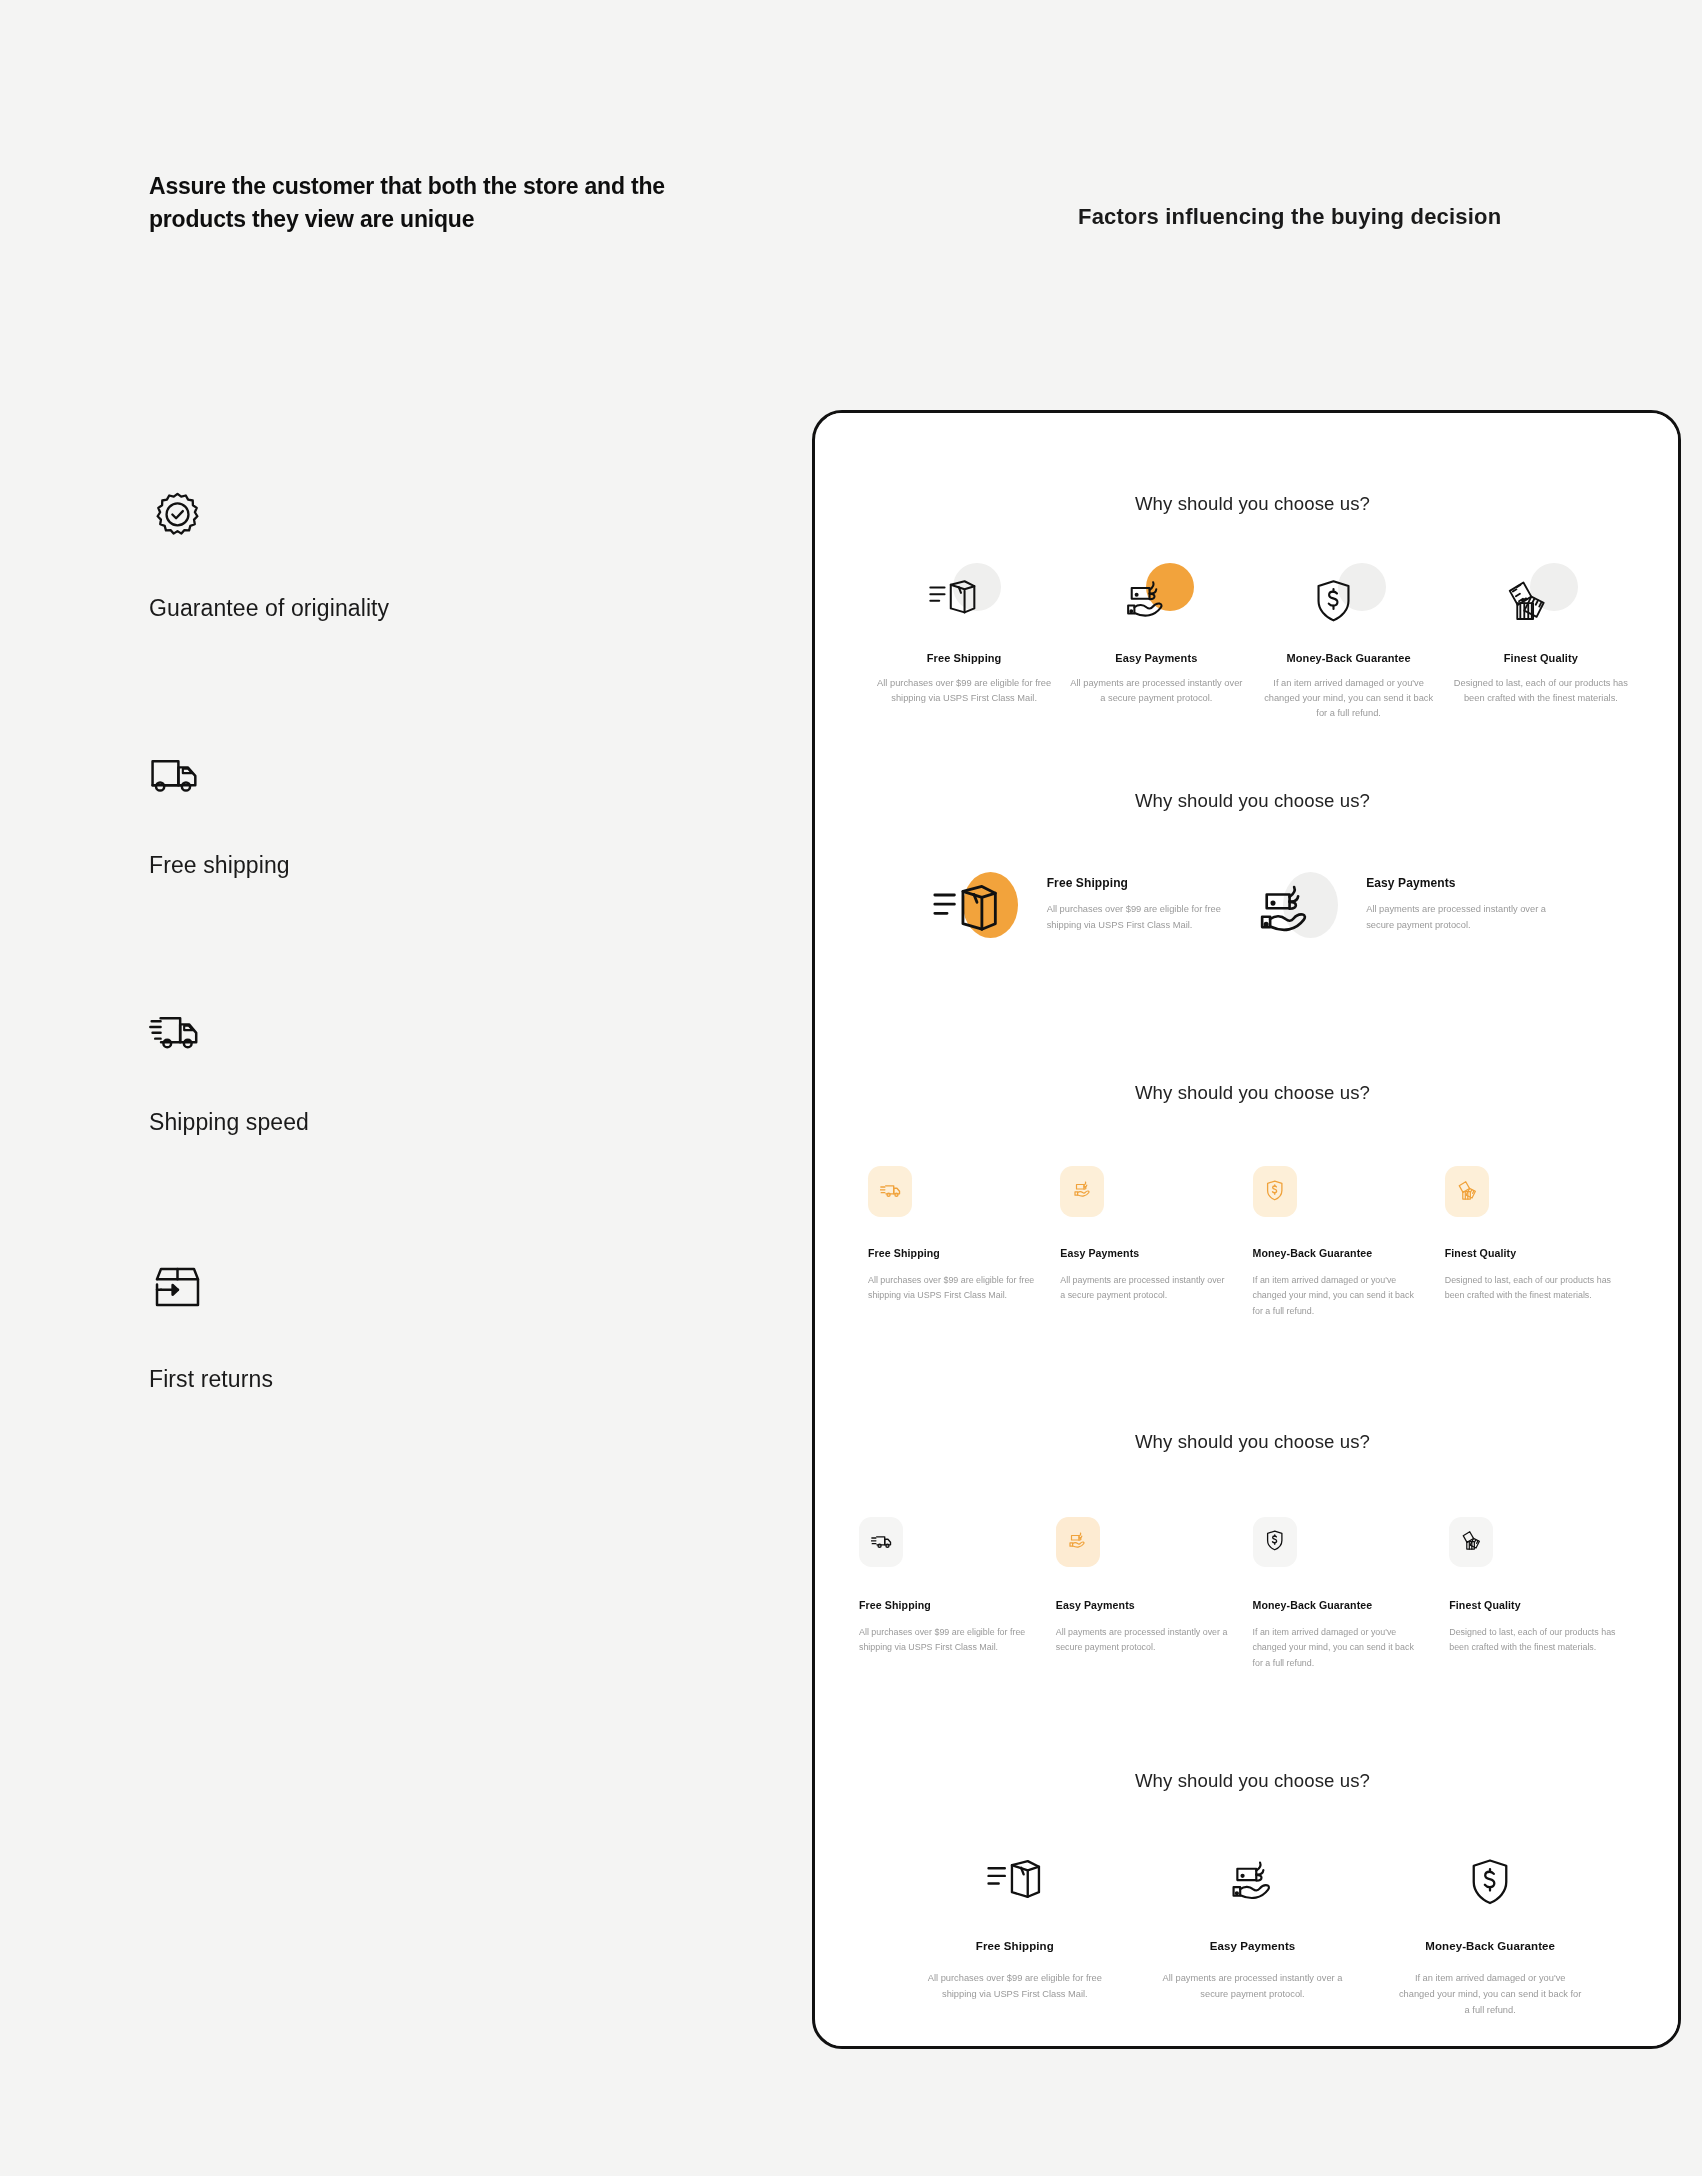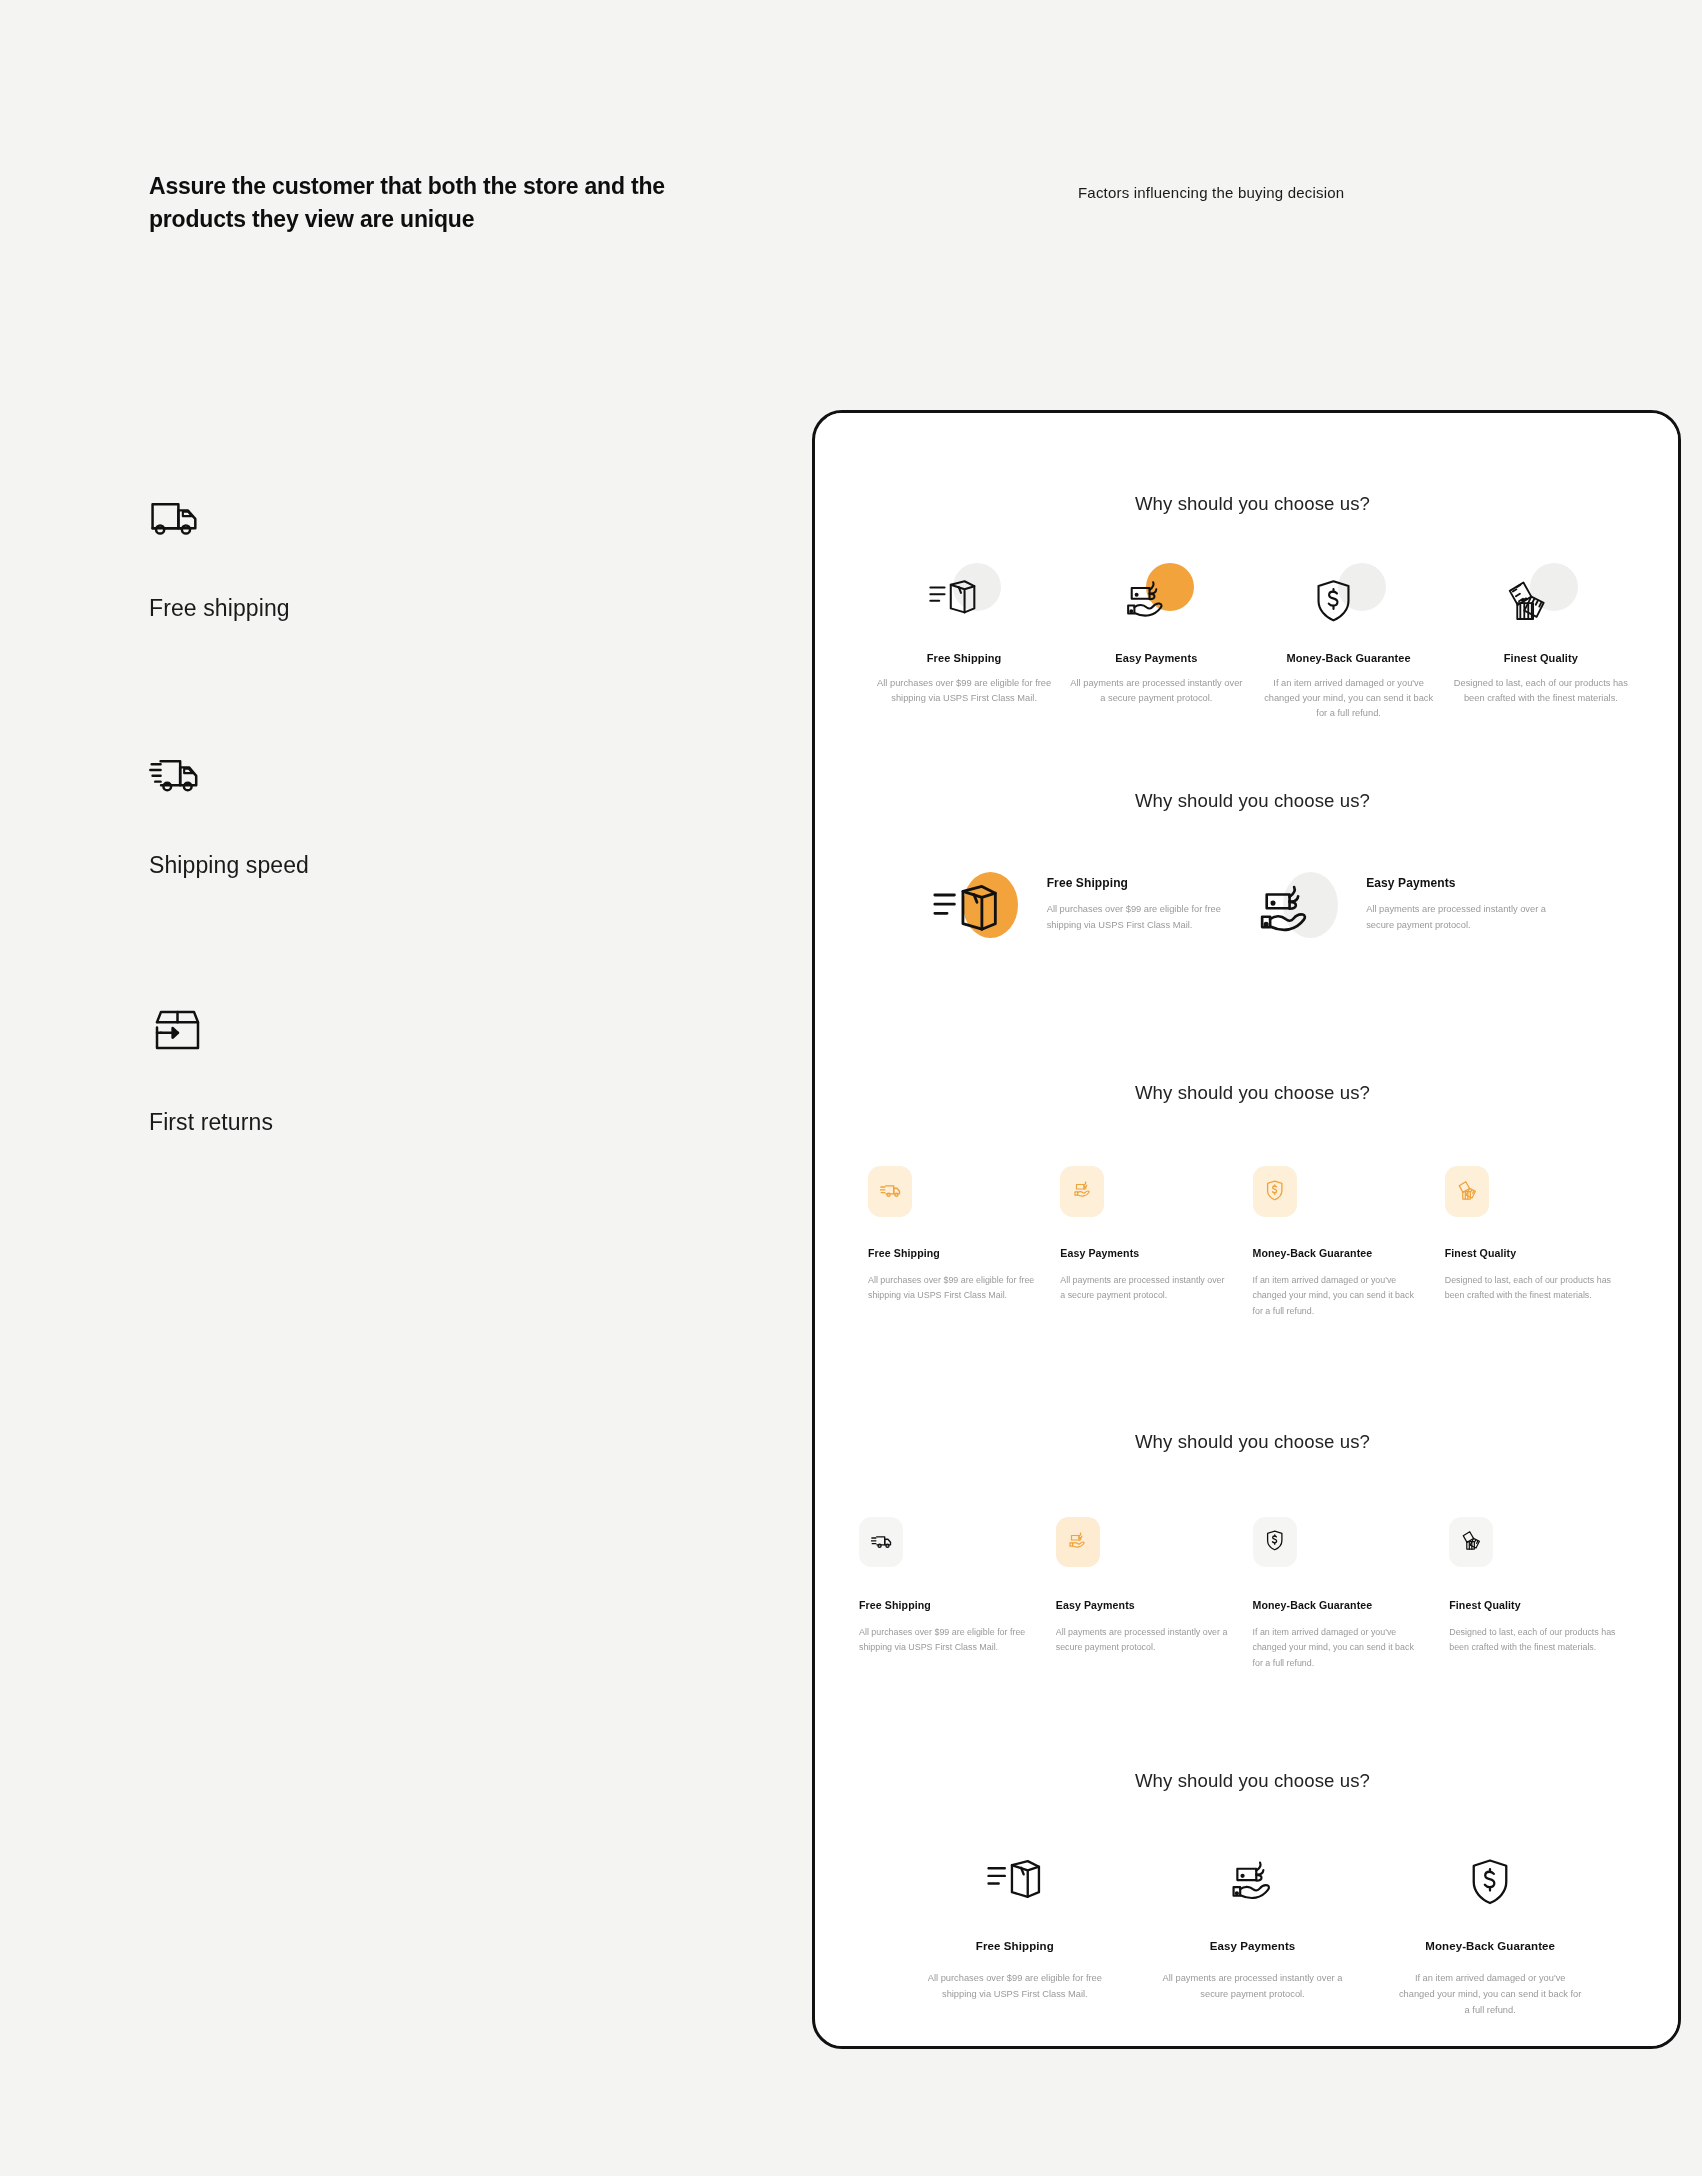--- a/index.html
+++ b/index.html
@@ -80,23 +80,23 @@
     font-weight: 300;
     line-height: 1.56;
     color: #1A1A1A;
     letter-spacing: 0.1px;
   }
 
   
   .right-head {
     position: absolute;
     left: 1078px;
-    top: 184px;
-    font-size: 15px;
-    font-weight: 400;
+    top: 204px;
+    font-size: 22px;
+    font-weight: 700;
     color: #1A1A1A;
     letter-spacing: 0.2px;
     white-space: nowrap;
   }
 
   
   .device {
     position: absolute;
     left: 812px;
     top: 410px;
@@ -205,20 +205,30 @@
 <body>
 
 <div class="page">
 
   <div class="left-col">
 
     <div class="lead-title">Assure the customer that both the store and the products they view are unique</div>
 
     <div class="feature-list">
 
+      <div class="feature-item">
+        <span class="feature-icon">
+          <svg width="57" height="57" viewBox="0 0 64 64" fill="none" stroke="#111" stroke-width="2.6" stroke-linecap="round" stroke-linejoin="round">
+            <path d="M32 5.5l4.2 3.1 5.1-1.3 2.6 4.6 5.2 1 .2 5.3 4.3 3-2.1 4.9 2.8 4.5-3.7 3.8.8 5.2-5 1.8-1.4 5.1-5.2-.4-3.4 4-4.4-2.8-4.4 2.8-3.4-4-5.2.4-1.4-5.1-5-1.8.8-5.2-3.7-3.8 2.8-4.5-2.1-4.9 4.3-3 .2-5.3 5.2-1 2.6-4.6 5.1 1.3z"></path>
+            <circle cx="32" cy="28.5" r="12.3"></circle>
+            <path d="M26.2 28.6l4.2 4.2 7.6-8"></path>
+          </svg>
+        </span>
+        <div class="feature-label">Guarantee of originality</div>
+      </div>
 
       <div class="feature-item">
         <span class="feature-icon">
           <svg width="57" height="57" viewBox="0 0 64 64" fill="none" stroke="#111" stroke-width="2.8" stroke-linecap="round" stroke-linejoin="round">
             <path d="M4 17h29v27H4z"></path>
             <path d="M33 24h10.5L52 33.5V44H33z"></path>
             <path d="M38 25.5h6l4.5 5H38z" stroke-width="2.4"></path>
             <circle cx="12.5" cy="45.5" r="4.6"></circle>
             <circle cx="41.5" cy="45.5" r="4.6"></circle>
             <path d="M17.2 44h19.7M4 44h3.9"></path>

